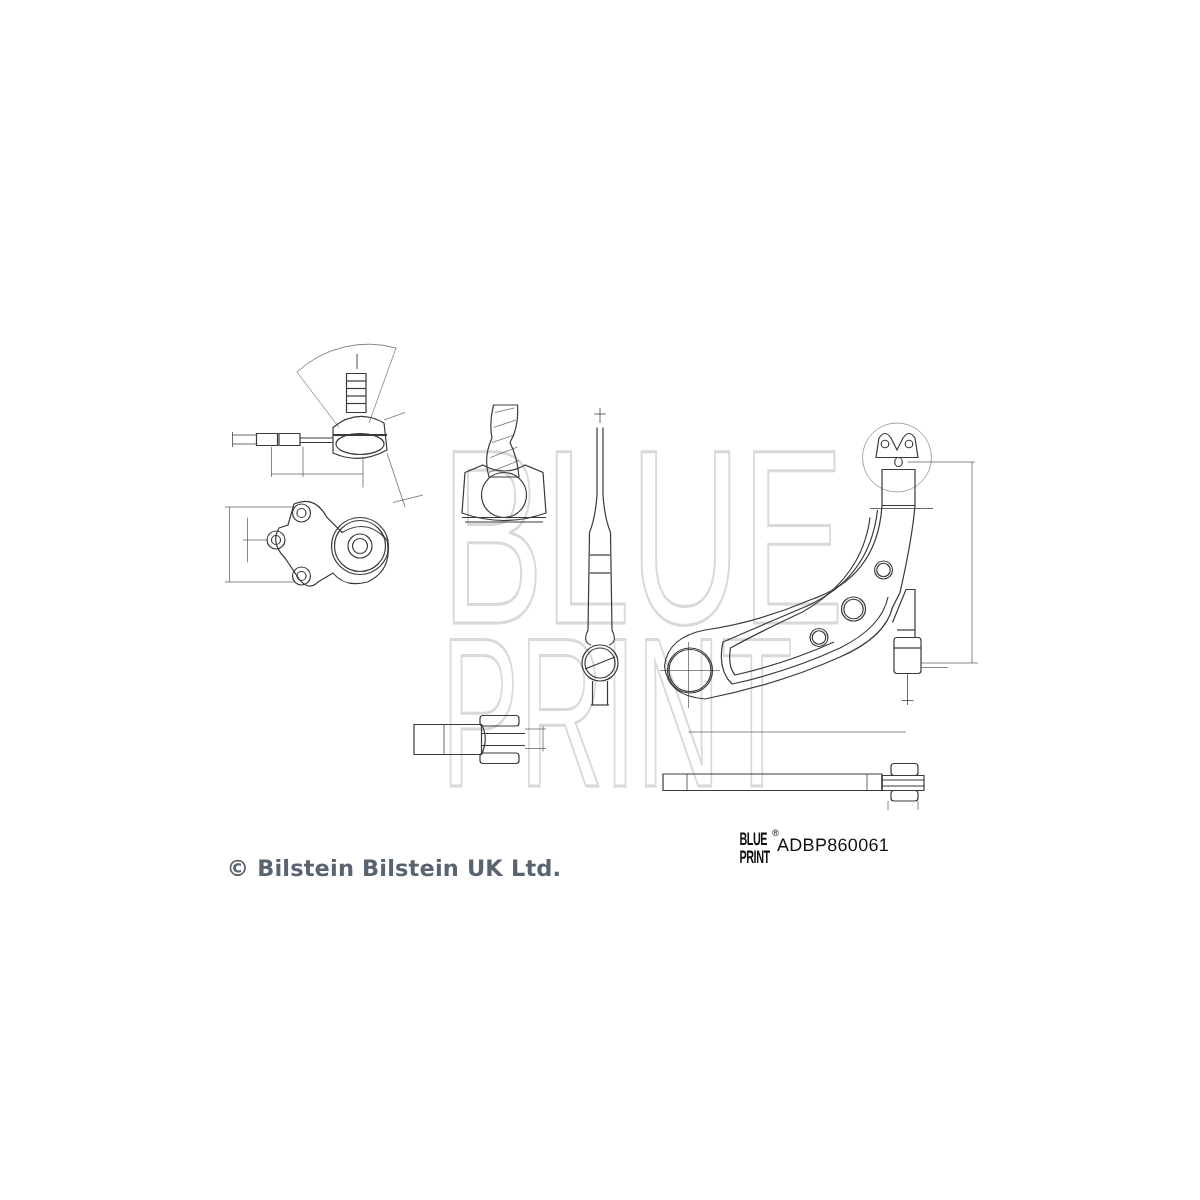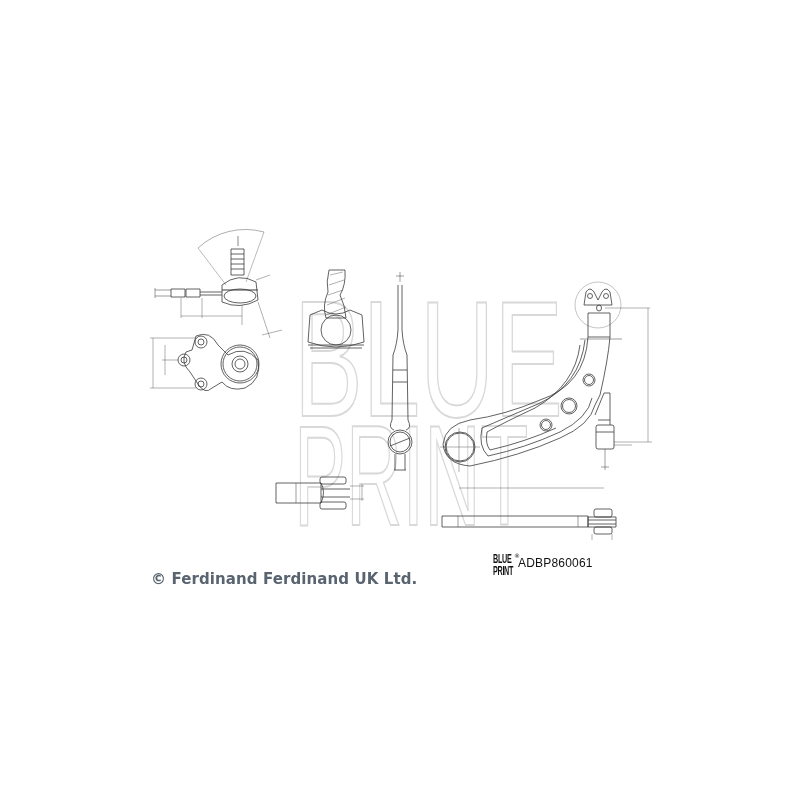--- a/index.html
+++ b/index.html
@@ -169,21 +169,21 @@
     <rect x="588" y="517" width="28" height="10"></rect>
     <rect x="594" y="509" width="18" height="8" rx="2"></rect>
     <rect x="594" y="527" width="18" height="7" rx="2"></rect>
     <line x1="588" y1="520" x2="616" y2="520"></line>
     <line x1="588" y1="524" x2="616" y2="524"></line>
     <line x1="592" y1="534" x2="592" y2="540" stroke-width="0.4"></line>
     <line x1="612" y1="534" x2="612" y2="540" stroke-width="0.4"></line>
   </g>
 </svg>
 
-<div id="copyright">© Ferdinand Ferdinand UK Ltd.</div>
+<div id="copyright">© Bilstein Bilstein UK Ltd.</div>
 
 <div id="brand-logo">
   <span class="logo-line">BLUE</span>
   <span class="logo-line">PRINT</span>
   <span class="logo-reg">®</span>
 </div>
 
 <div id="part-number">ADBP860061</div>
 
 </body></html>

